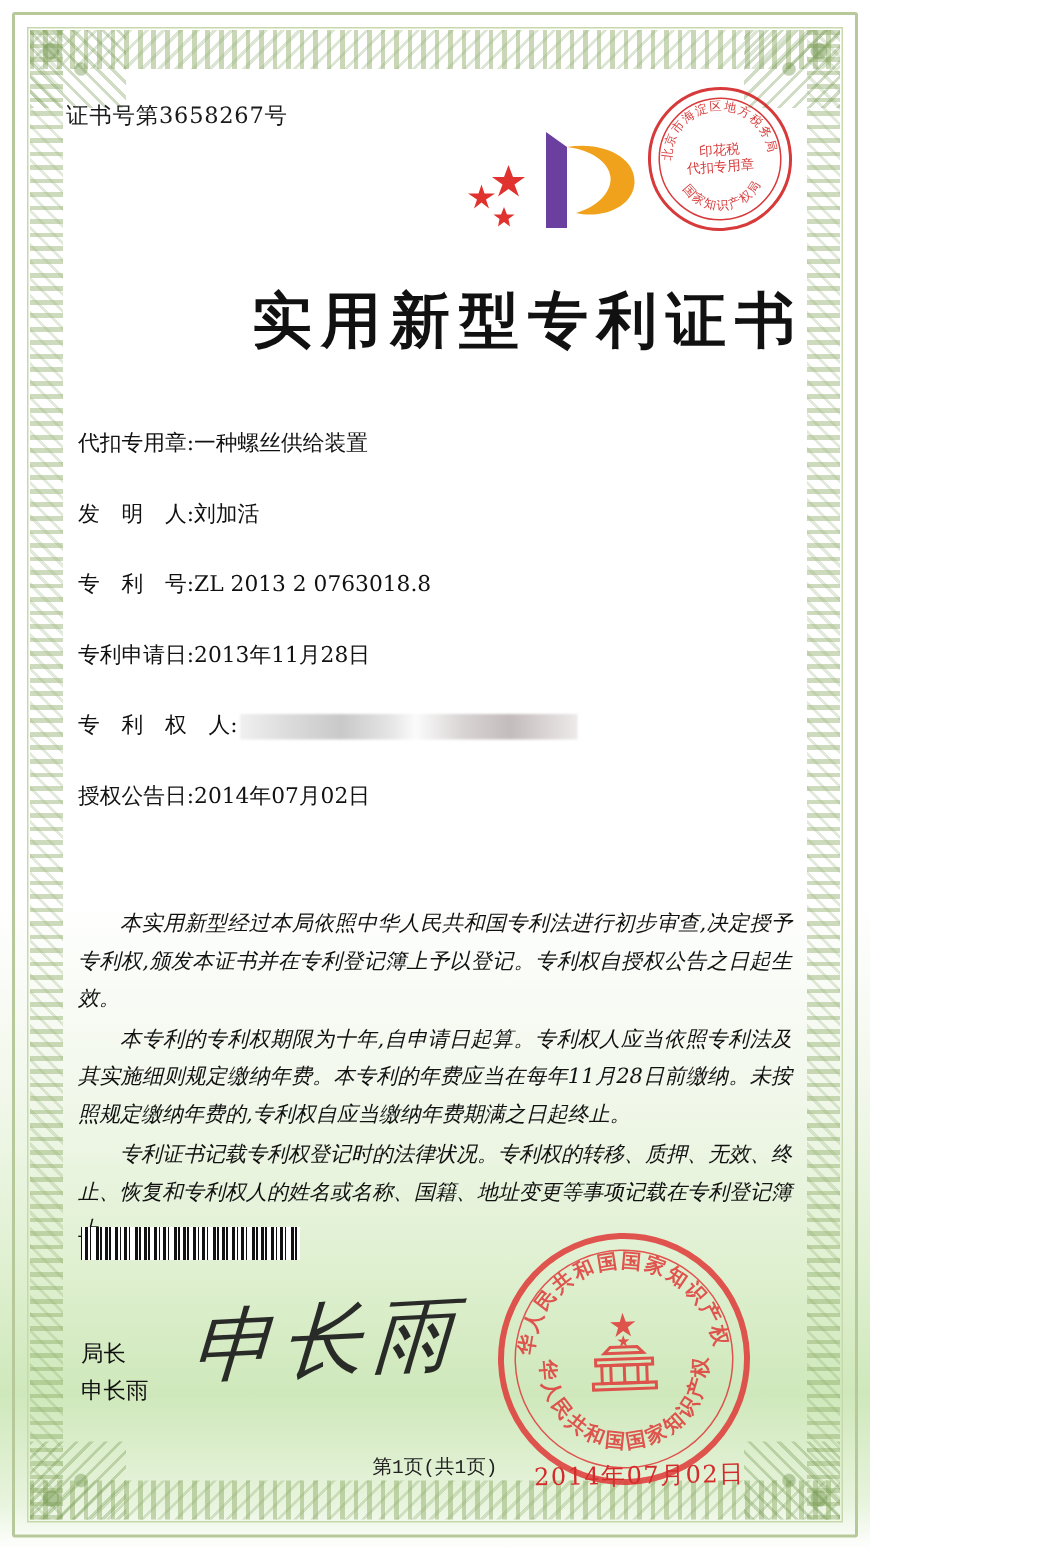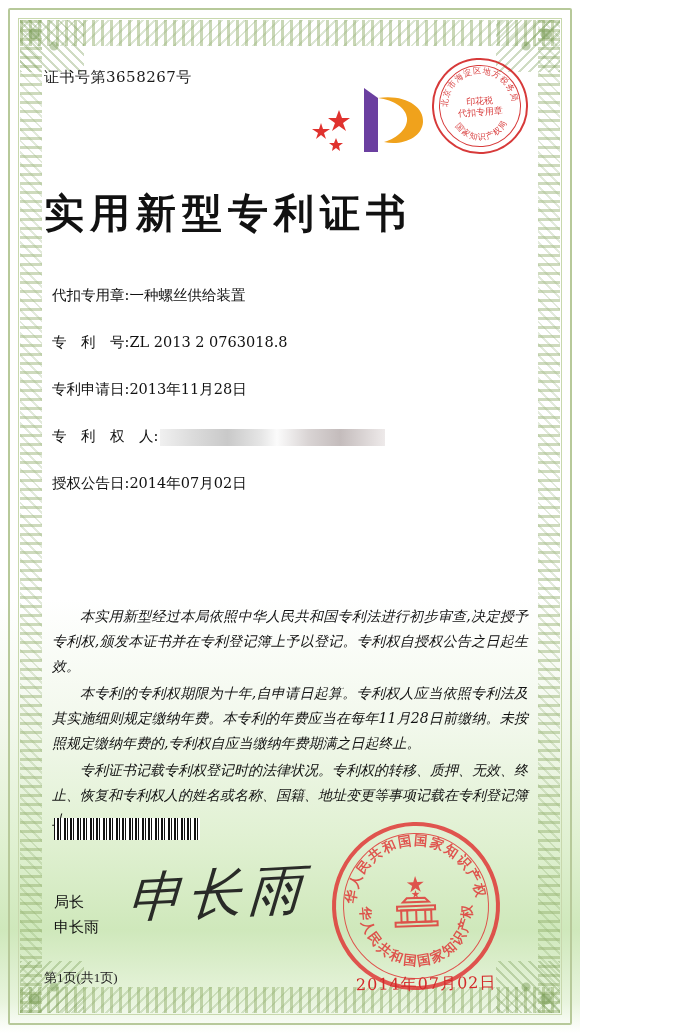--- a/index.html
+++ b/index.html
@@ -118,21 +118,21 @@
     left: 0; right: 0; top: 36px;
     text-align: center;
     font-size: 9px;
     line-height: 11px;
     color: #d21f1f;
   }
 
   .title {
     position: absolute;
     left: 0; right: 0; top: 140px;
-    text-align: left;
+    text-align: right;
     font-size: 40px;
     font-weight: bold;
     letter-spacing: 6px;
     color: #111;
     font-family: "DejaVu Serif", "Liberation Serif", serif;
   }
 
   
   .fields {
     position: absolute;
@@ -242,23 +242,24 @@
     font-size: 16px;
     color: #d42a2a;
     letter-spacing: 1px;
     font-family: "DejaVu Serif", "Liberation Serif", serif;
     transform: rotate(-1deg);
   }
 
   .footer {
     position: absolute;
     left: 0; right: 0; bottom: 10px;
+    text-align: center;
     font-size: 13px;
     color: #222;
-    font-family: Liberation Serif, serif;
+    font-family: Liberation Mono, monospace;
   }
 </style>
 </head>
 <body>
 
 <div class="page">
 
   <div class="border-outer"></div>
   <div class="orn-band"></div>
   <div class="orn-band bottom"></div>
@@ -307,20 +308,23 @@
     </div>
 
     <div class="title">实用新型专利证书</div>
 
     <div class="fields">
 
       <div class="field">
         <span class="label sp1">代扣专用章:</span><span class="value">一种螺丝供给装置</span>
       </div>
 
+      <div class="field">
+        <span class="label sp1">发　明　人:</span><span class="value">刘加活</span>
+      </div>
 
       <div class="field">
         <span class="label sp1">专　利　号:</span><span class="value">ZL 2013 2 0763018.8</span>
       </div>
 
       <div class="field">
         <span class="label sp1">专利申请日:</span><span class="value">2013年11月28日</span>
       </div>
 
       <div class="field">

